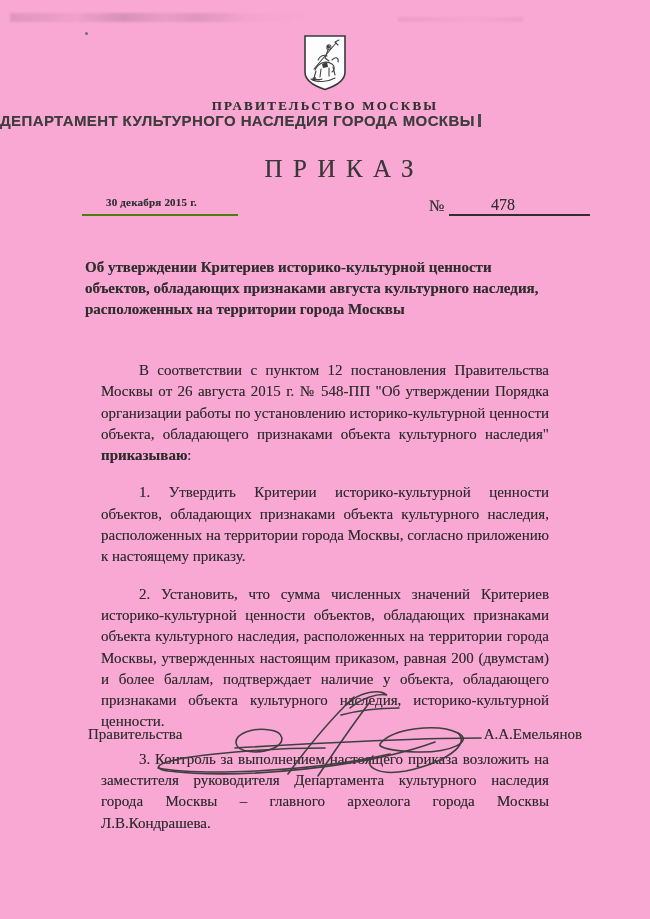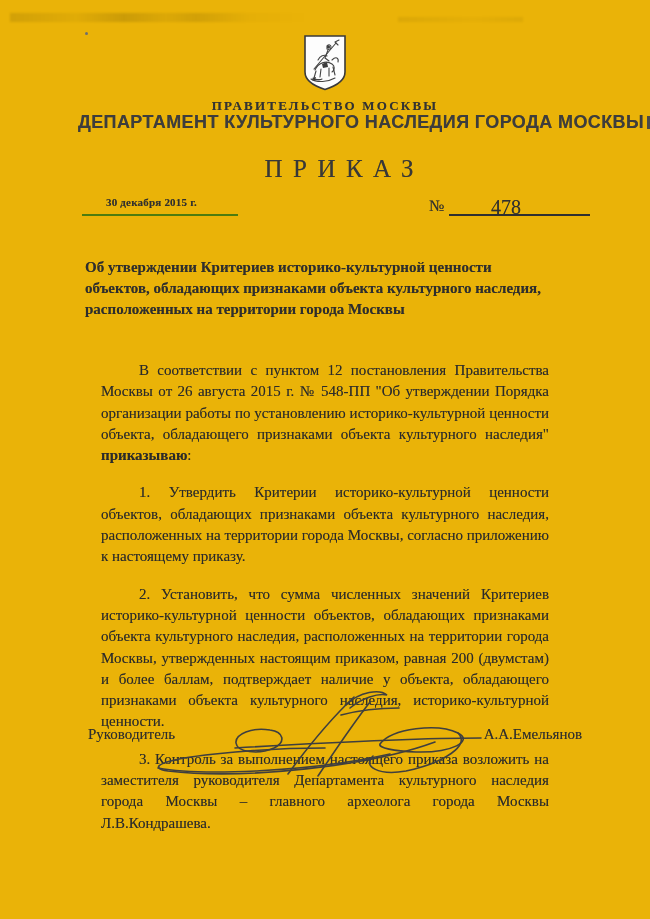--- a/index.html
+++ b/index.html
@@ -1,20 +1,20 @@
 <!DOCTYPE html>
 <html lang="ru"><head>
 <meta charset="utf-8">
 <style>
   html,body{margin:0;padding:0;background:#e8e8e8;}
   .page{
     position:relative;
     width:650px;height:919px;
     margin:0 auto;
-    background:#eab308;
+    background:#f9a8d4;
     font-family:"Liberation Serif", serif;
     color:#2b2b2b;
     overflow:hidden;
   }
   
   .smudge-left{
     position:absolute;left:10px;top:13px;width:300px;height:9px;
     background:linear-gradient(90deg,
       rgba(0,0,0,.10) 0%, rgba(0,0,0,.04) 22%, rgba(0,0,0,.13) 38%,
       rgba(0,0,0,.06) 52%, rgba(0,0,0,.10) 62%, rgba(0,0,0,.02) 80%, transparent 100%);
@@ -30,22 +30,22 @@
     background:#6f6f6f;
   }
   
   .emblem{position:absolute;left:302px;top:34px;width:46px;height:57px;}
   
   .gov-line{
     position:absolute;top:98px;left:0;width:100%;text-align:center;
     font-weight:bold;font-size:13px;letter-spacing:2.2px;color:#333;
   }
   .dept-line{
-    position:absolute;top:112px;left:0;width:100%;text-align:right;
-    font-family:"Liberation Sans", sans-serif;font-weight:bold;font-size:18px;
+    position:absolute;top:112px;left:0;width:100%;text-align:left;
+    font-family:"Liberation Sans", sans-serif;font-weight:bold;font-size:15px;
     letter-spacing:0.4px;color:#3d3d3d;white-space:nowrap;
   }
   .artifact-bar{
     display:inline-block;width:3px;height:13px;background:#4a4a4a;
     margin-left:3px;vertical-align:-1px;
   }
   .prikaz{
     position:absolute;top:155px;left:0;width:100%;text-align:center;
     font-size:25px;color:#383838;letter-spacing:0.42em;
   }
@@ -56,21 +56,21 @@
     border-bottom:2px solid #4d7c0f;
     font-size:11px;font-weight:bold;letter-spacing:0.2px;color:#303030;
     padding-left:24px;box-sizing:border-box;white-space:nowrap;
   }
   .num-label{
     position:absolute;left:429px;top:197px;font-size:16px;color:#303030;
   }
   .num-line{
     position:absolute;left:449px;top:196px;width:141px;height:20px;
     border-bottom:2px solid #2f2f2f;
-    font-size:20px;color:#303030;padding-left:42px;box-sizing:border-box;
+    font-size:16px;color:#303030;padding-left:42px;box-sizing:border-box;
   }
   
   .subject{
     position:absolute;top:257px;left:85px;width:480px;text-align:left;
     font-weight:bold;font-size:15px;line-height:21px;color:#2e2e2e;
   }
   
   .body-text{
     position:absolute;top:344px;left:85px;width:480px;
     font-size:15px;line-height:21.3px;text-align:justify;color:#2b2b2b;
@@ -118,32 +118,32 @@
   <div class="dept-line"><span>ДЕПАРТАМЕНТ КУЛЬТУРНОГО НАСЛЕДИЯ ГОРОДА МОСКВЫ</span><span class="artifact-bar"></span></div>
 
   <div class="prikaz"><span>ПРИКАЗ</span></div>
 
   <div class="date-left">30 декабря 2015 г.</div>
   <div class="num-label">№</div>
   <div class="num-line">478</div>
 
   <div class="subject">
     <div>Об утверждении Критериев историко-культурной ценности</div>
-    <div>объектов, обладающих признаками объекта культурного наследия,</div>
+    <div>объектов, обладающих признаками августа культурного наследия,</div>
     <div>расположенных на территории города Москвы</div>
   </div>
 
   <div class="body-text">
     <p><span>В соответствии с пунктом 12 постановления Правительства Москвы от 26 августа 2015 г. № 548-ПП "Об утверждении Порядка организации работы по установлению историко-культурной ценности объекта, обладающего признаками объекта культурного наследия" </span><b>приказываю</b><span>:</span></p>
     <p>1. Утвердить Критерии историко-культурной ценности объектов, обладающих признаками объекта культурного наследия, расположенных на территории города Москвы, согласно приложению к настоящему приказу.</p>
     <p>2. Установить, что сумма численных значений Критериев историко-культурной ценности объектов, обладающих признаками объекта культурного наследия, расположенных на территории города Москвы, утвержденных настоящим приказом, равная 200 (двумстам) и более баллам, подтверждает наличие у объекта, обладающего признаками объекта культурного наследия, историко-культурной ценности.</p>
     <p>3. Контроль за выполнением настоящего приказа возложить на заместителя руководителя Департамента культурного наследия города Москвы – главного археолога города Москвы Л.В.Кондрашева.</p>
   </div>
 
-  <div class="sig-title">Руководитель</div>
+  <div class="sig-title">Правительства</div>
   <svg class="sig-svg" viewBox="0 0 345 95">
     <g stroke="#3f3f3f" stroke-width="1.6" fill="none" stroke-linecap="round">
       <path d="M295,56 C230,80 105,94 28,85 C8,82 18,74 75,68 C120,63 160,62 185,62"></path>
       <path d="M18,82 C60,90 170,86 250,68"></path>
       <path d="M134,62 C146,56 144,46 130,44 C112,41 95,48 96,57 C97,66 118,69 134,62 Z"></path>
       <path d="M148,88 C170,58 196,28 214,11"></path>
       <path d="M178,90 C198,60 216,34 230,16"></path>
       <path d="M206,19 C220,5 240,3 247,9 C238,7 222,12 210,22"></path>
       <path d="M201,29 C220,24 242,22 259,22"></path>
       <path d="M240,58 C252,42 298,37 318,47 C334,55 312,67 276,66 C254,65 238,62 240,58 Z"></path>

